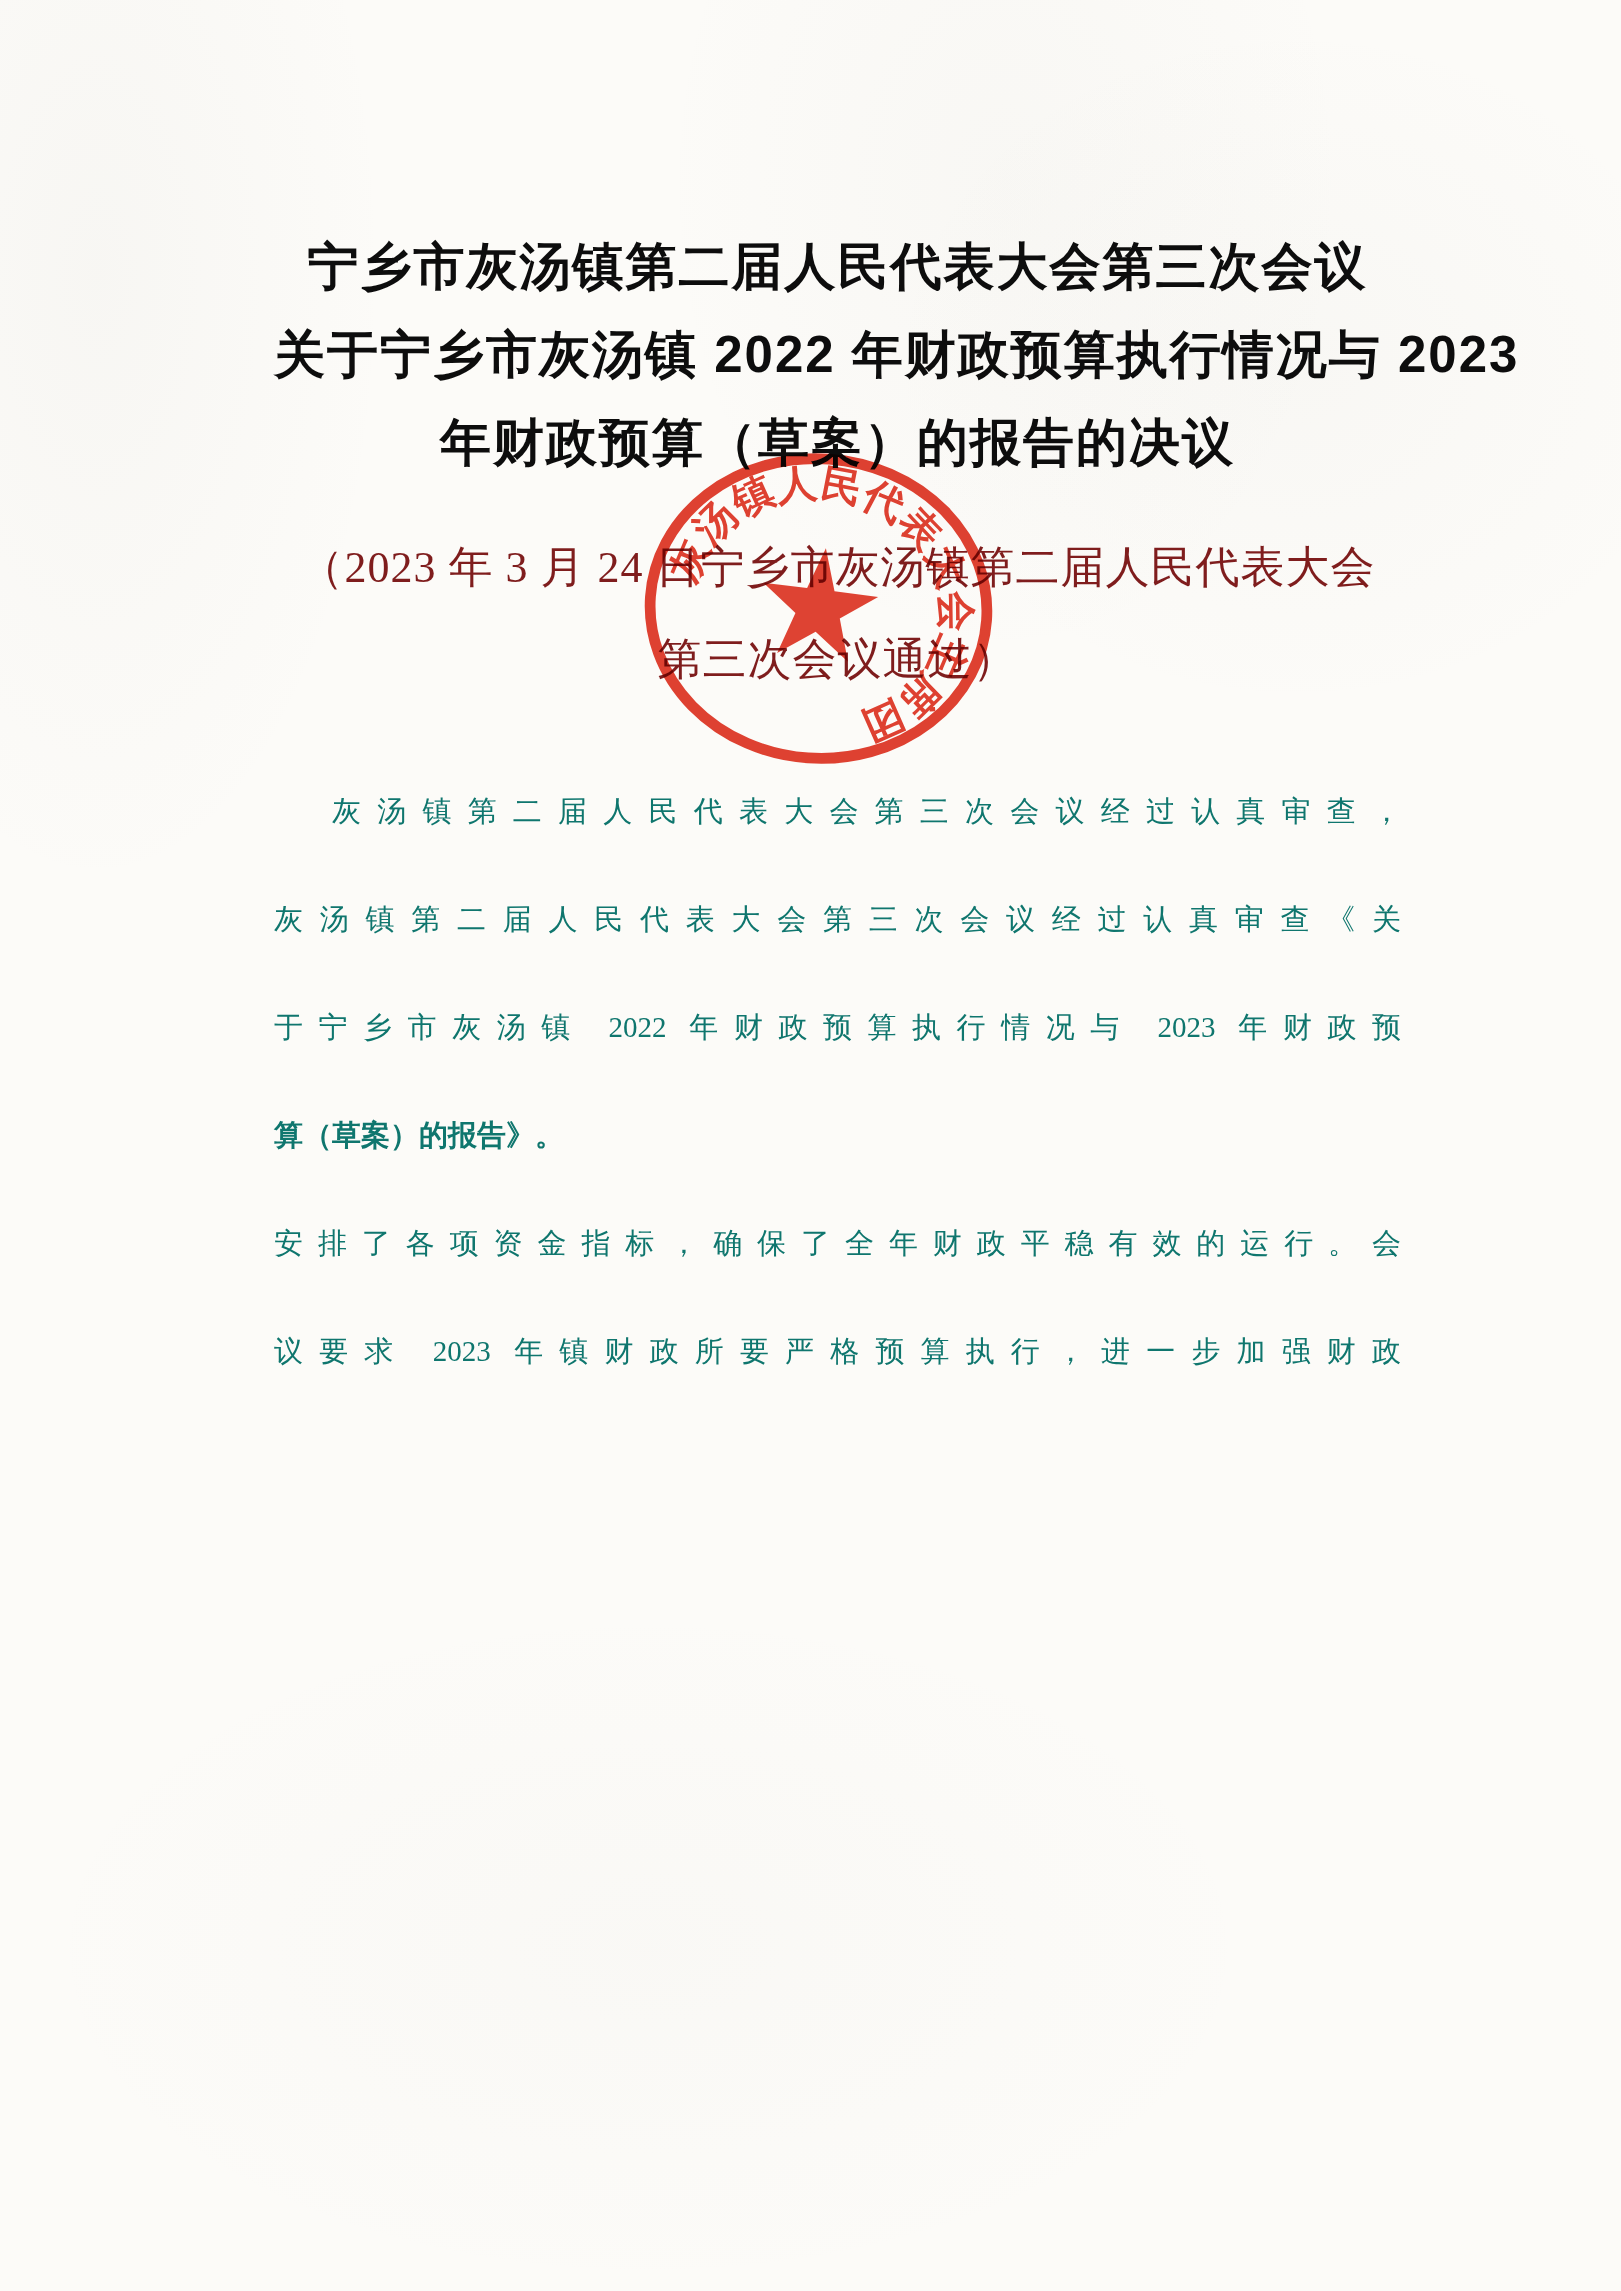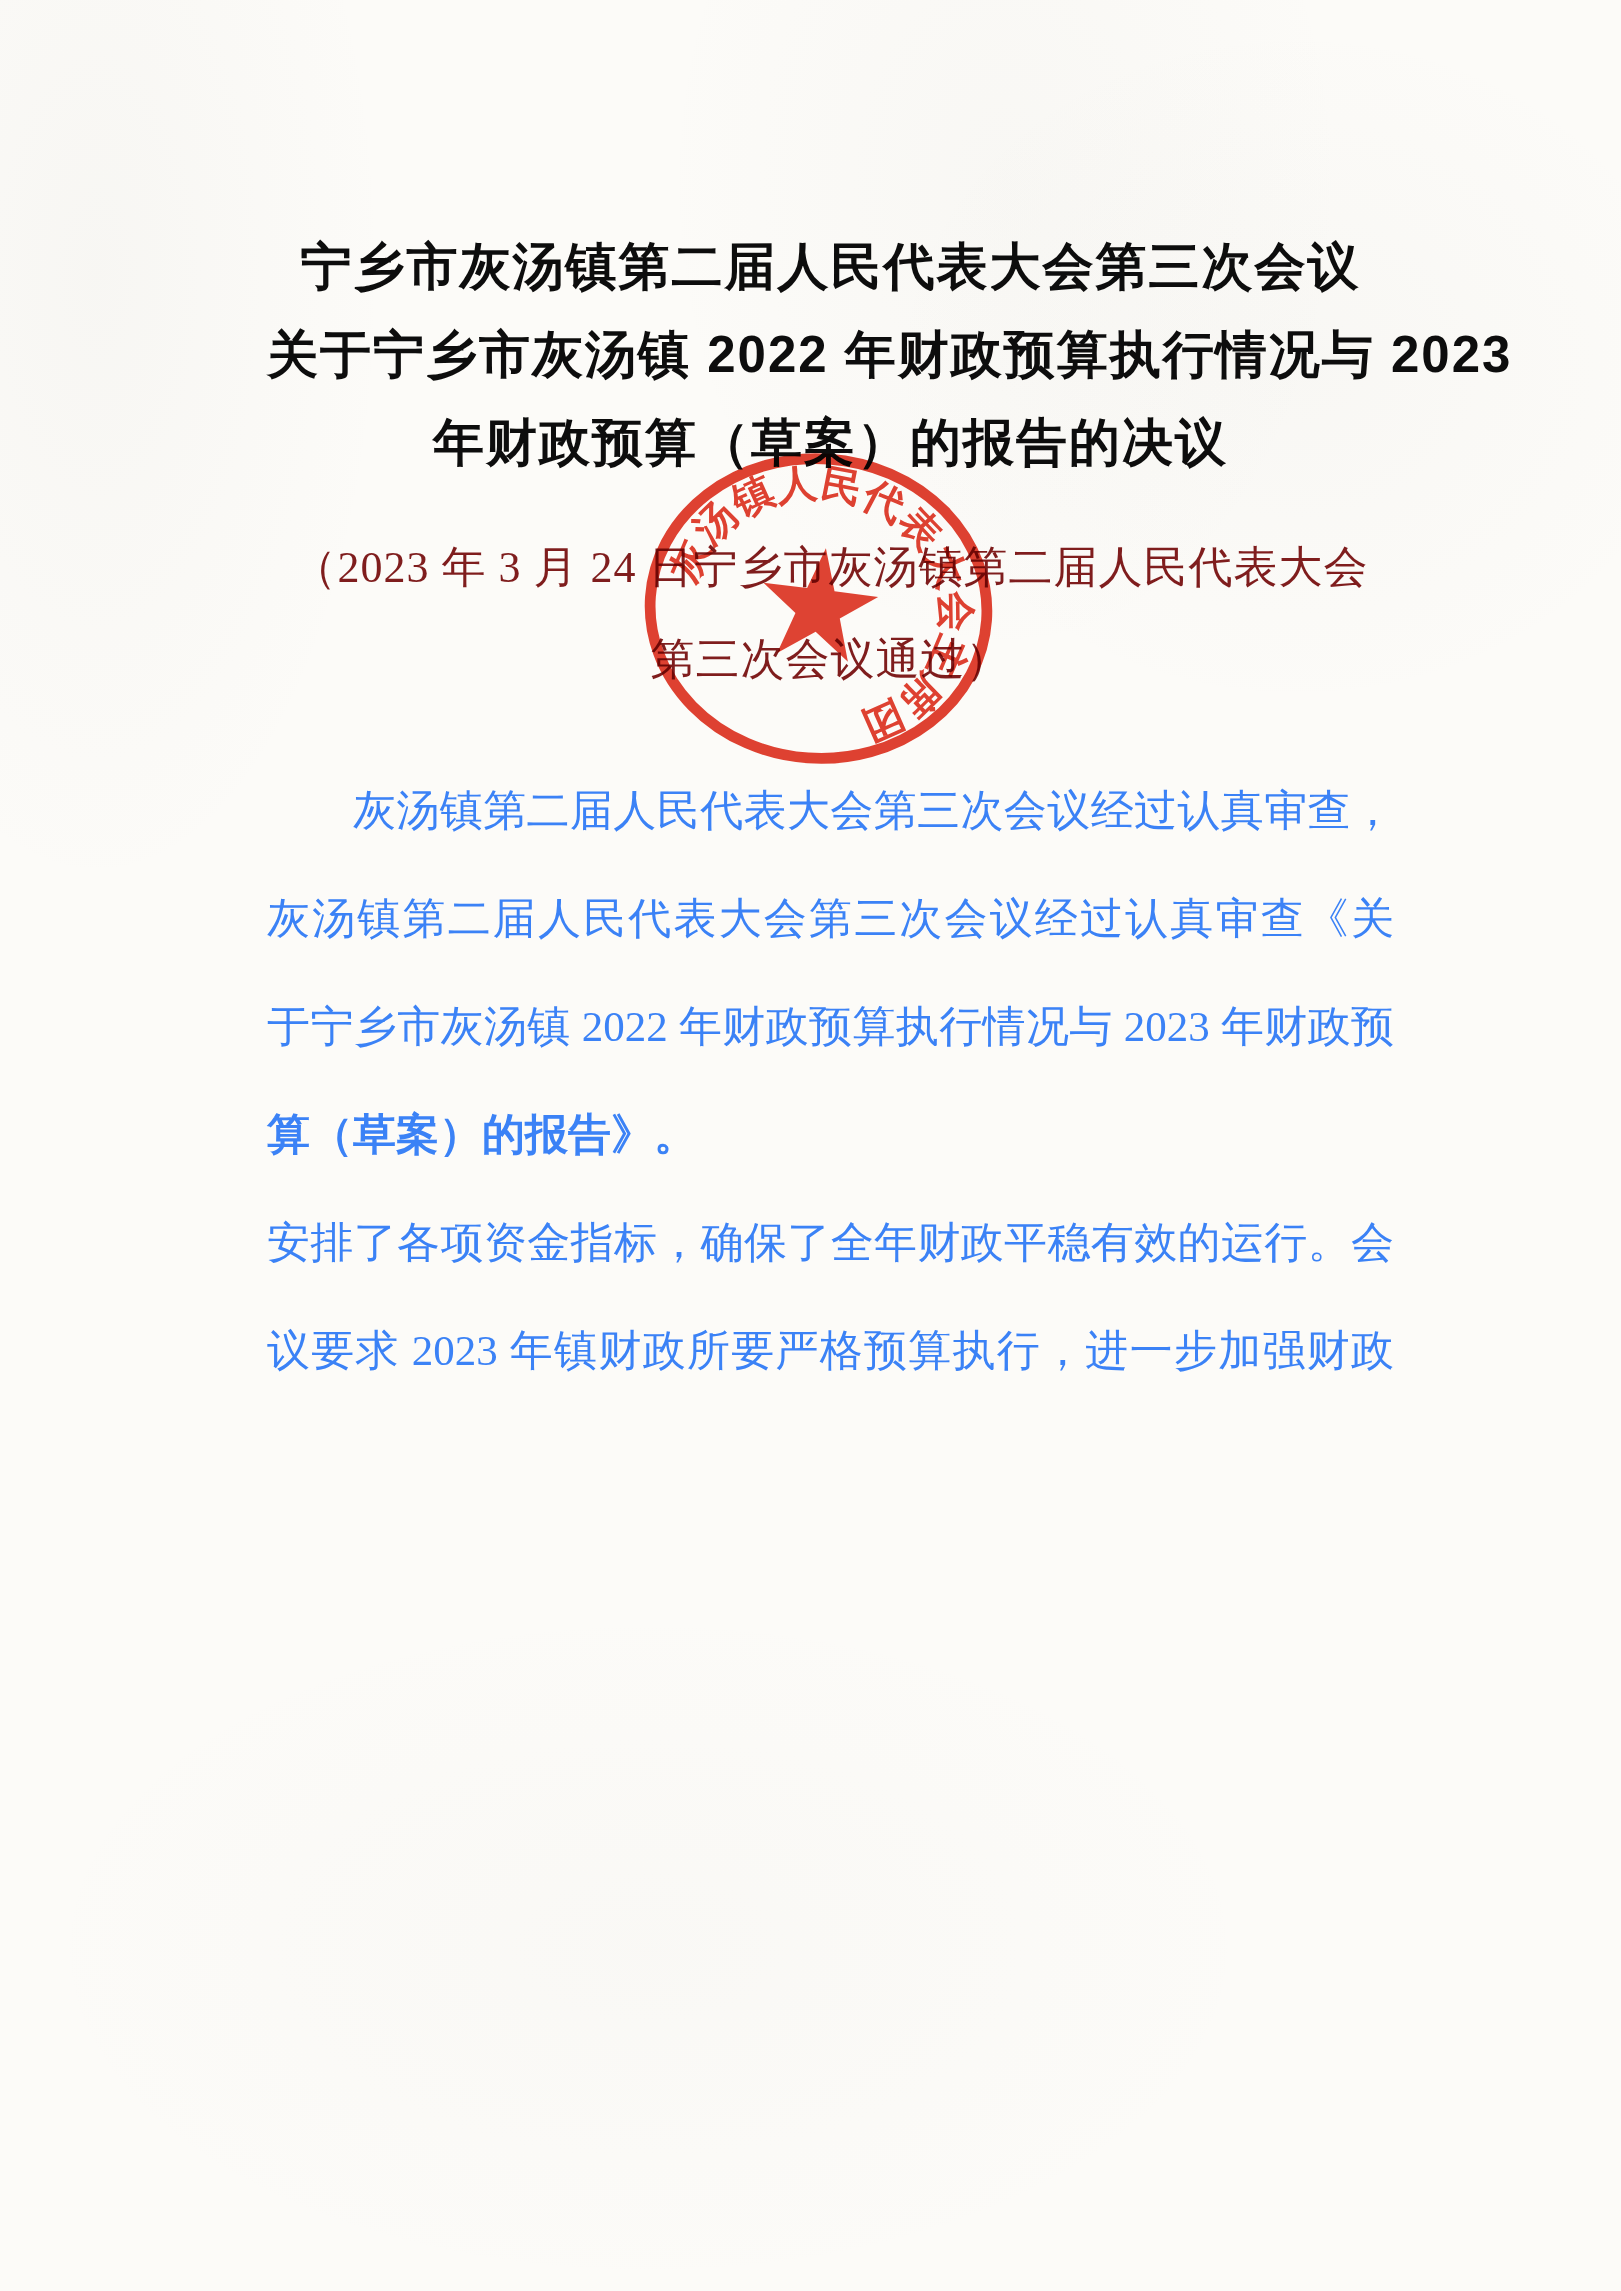--- a/index.html
+++ b/index.html
@@ -20,21 +20,21 @@
     inset: 0;
     background:
       radial-gradient(ellipse 412px 882px at 6% 12%, rgba(160,158,150,0.05), rgba(0,0,0,0) 70%),
       radial-gradient(ellipse 490px 686px at 62% 8%, rgba(160,158,150,0.04), rgba(0,0,0,0) 70%),
       radial-gradient(ellipse 588px 490px at 80% 16%, rgba(160,158,150,0.04), rgba(0,0,0,0) 70%),
       radial-gradient(ellipse 882px 490px at 40% 85%, rgba(170,168,160,0.03), rgba(0,0,0,0) 70%);
     pointer-events: none;
   }
   .content {
     position: absolute;
-    left: 267px;
+    left: 274px;
     top: 0;
     width: 1127px;
     padding-top: 223px;
   }
   .title { text-align: center; }
   .title-line {
     font-family: "Liberation Sans", sans-serif;
     font-weight: bold;
     font-size: 51px;
     line-height: 88px;
@@ -45,23 +45,23 @@
   .subtitle { margin-top: 35px; text-align: center; }
   .subtitle-line {
     font-size: 44px;
     line-height: 92px;
     letter-spacing: 1px;
     color: #7f1d1d;
     white-space: nowrap;
   }
   .doc-body { margin-top: 51px; }
   .body-line {
-    font-size: 43px;
+    font-size: 29px;
     line-height: 108px;
-    color: #3b82f6;
+    color: #0f766e;
     text-align: justify;
     text-align-last: justify;
     text-justify: inter-ideograph;
   }
   .body-line.first { text-indent: 2em; }
   .body-line.last { text-align-last: left; font-weight: bold; }
 
   .seal {
     position: absolute;
     left: 637px;

